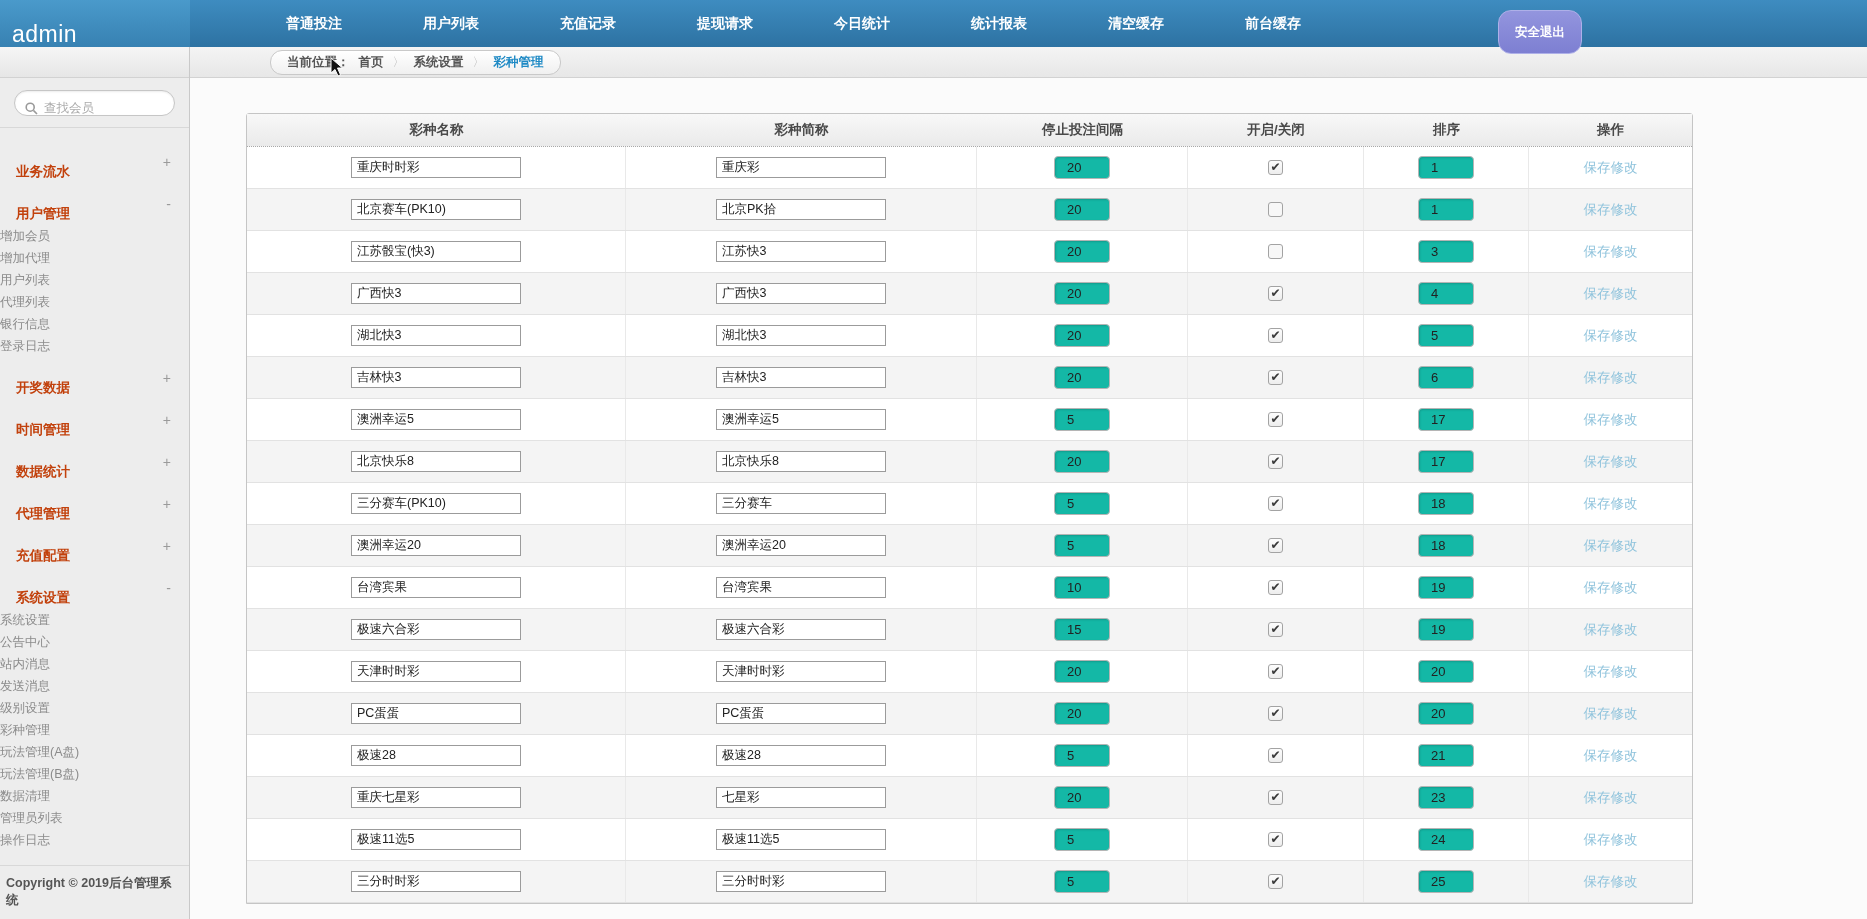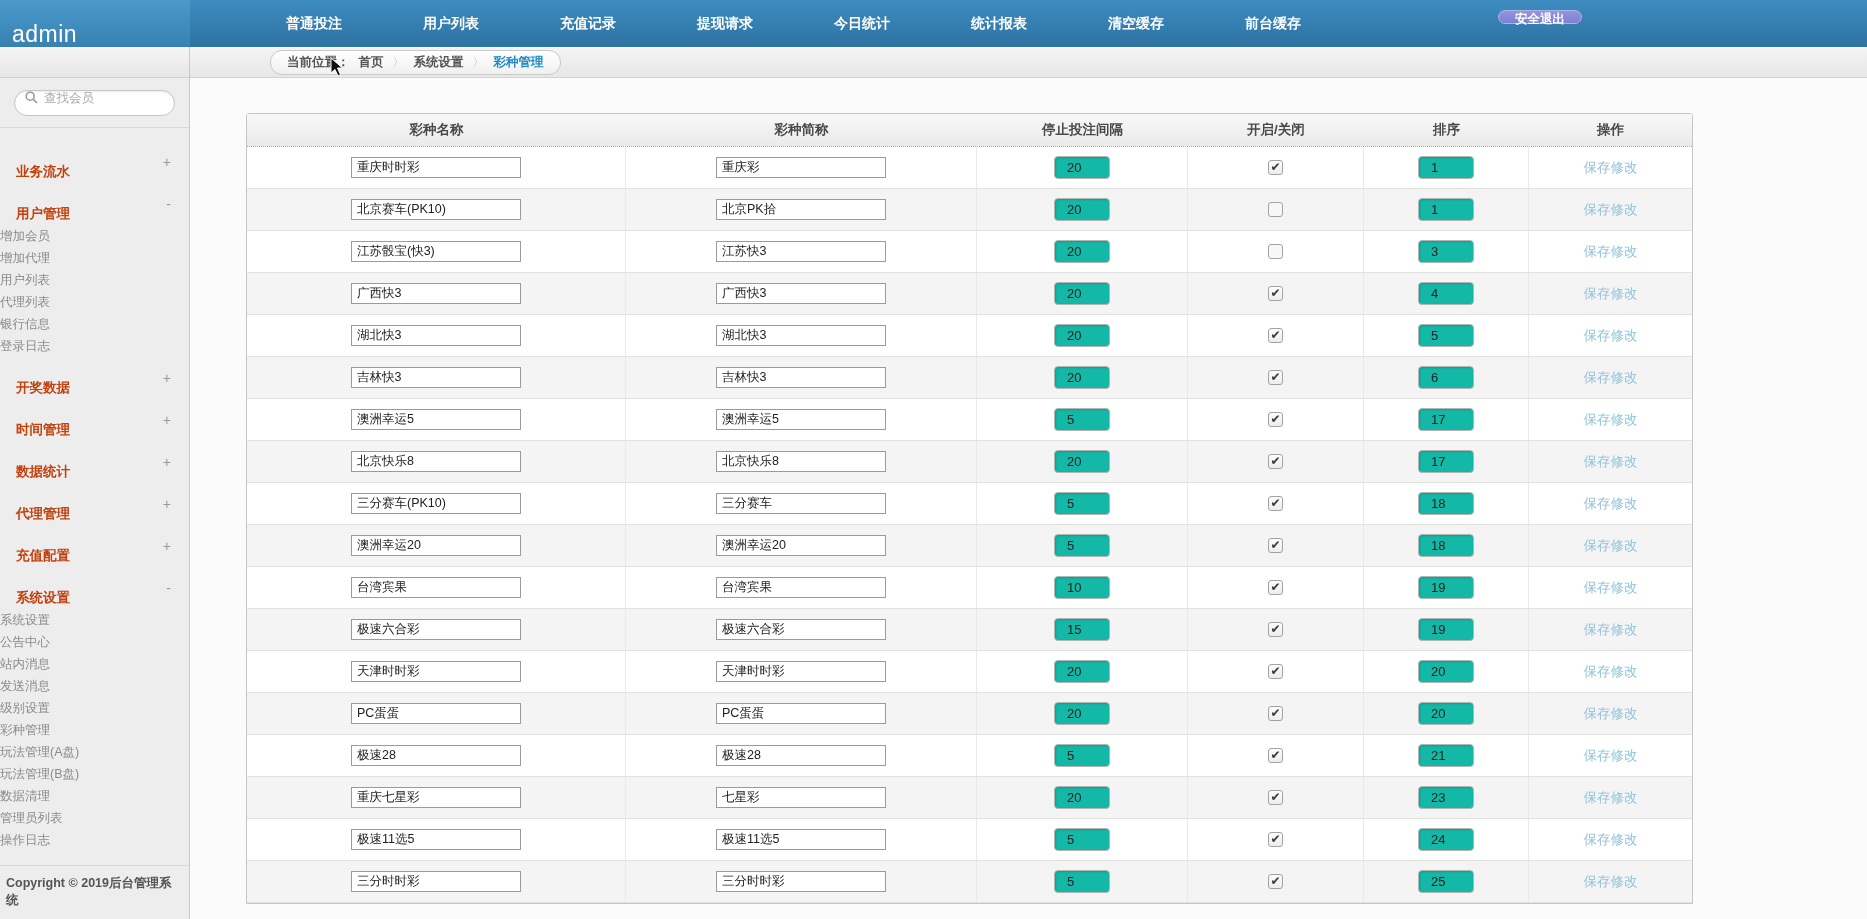--- a/index.html
+++ b/index.html
@@ -7,21 +7,21 @@
     font-family:"Liberation Sans","DejaVu Sans",sans-serif; background:#fbfbfb; color:#333; }
 
   
   .topbar { position:relative; height:47px; background:linear-gradient(#3e8cc0,#2d72a2);
     display:flex; align-items:center; }
   .logo-block { width:190px; height:47px; background:linear-gradient(#4a9acb,#3781b2);
     display:flex; align-items:center; padding-left:12px; }
   .logo { color:#fff; font-size:23px; letter-spacing:0.5px;margin-top:22px; }
   .topnav { display:flex; align-items:center; margin-left:96px; gap:81px; }
   .nav-item { color:#fff; font-size:14px; font-weight:bold; cursor:pointer; white-space:nowrap; }
-  .logout-btn { position:absolute; left:1498px; top:10px; height:14px; padding:0 16px;
+  .logout-btn { position:absolute; left:1498px; top:10px; height:44px; padding:0 16px;
     background:linear-gradient(#9395de,#7d7fd2); border:1px solid #aeb0e8; border-radius:13px;
     color:#fff; font-size:12.5px; font-weight:bold; cursor:pointer; }
 
   
   .app { display:flex; height:872px; }
   .sidebar { width:190px; background:#ededed; border-right:1px solid #c9c9c9;
     display:flex; flex-direction:column; }
   .main { flex:1; display:flex; flex-direction:column; background:#fbfbfb; }
 
   
@@ -32,21 +32,21 @@
     background:linear-gradient(#ffffff,#f0f0f0); border:1px solid #c9c9c9; border-radius:12px;
     padding:3px 16px; font-size:12.5px; }
   .crumb-label { color:#555; font-weight:bold; }
   .crumb { color:#555; font-weight:bold; cursor:pointer; }
   .crumb.active { color:#1f8ac5; }
   .crumb-sep { color:#b9b9b9; font-size:12px; }
   .cursor-svg { position:absolute; left:330px; top:57px; z-index:20; }
 
   
   .search-wrap { padding:12px 14px 11px 14px; }
-  .search-pill { display:flex; align-items:flex-start; gap:6px; height:26px; background:#fff;
+  .search-pill { display:flex; align-items:flex-end; gap:6px; height:26px; background:#fff;
     border:1px solid #c6c6c6; border-radius:13px; padding:0 10px;
     box-shadow:inset 0 1px 2px rgba(0,0,0,.08); }
   .search-pill input { border:none; outline:none; background:transparent; font-size:12.5px;
     color:#555; width:120px; font-family:inherit; }
   .search-pill input::placeholder { color:#aaa; }
   .side-sep { height:1px; background:#d8d8d8; }
   .side-menu { flex:0 0 auto; padding-top:13px; }
   .section-row { height:42px; display:flex; align-items:center; justify-content:space-between;
     padding:0 18px 0 16px; cursor:pointer; }
   .section-label { font-size:13.5px; font-weight:bold; color:#c2410c;margin-top:20px; }

